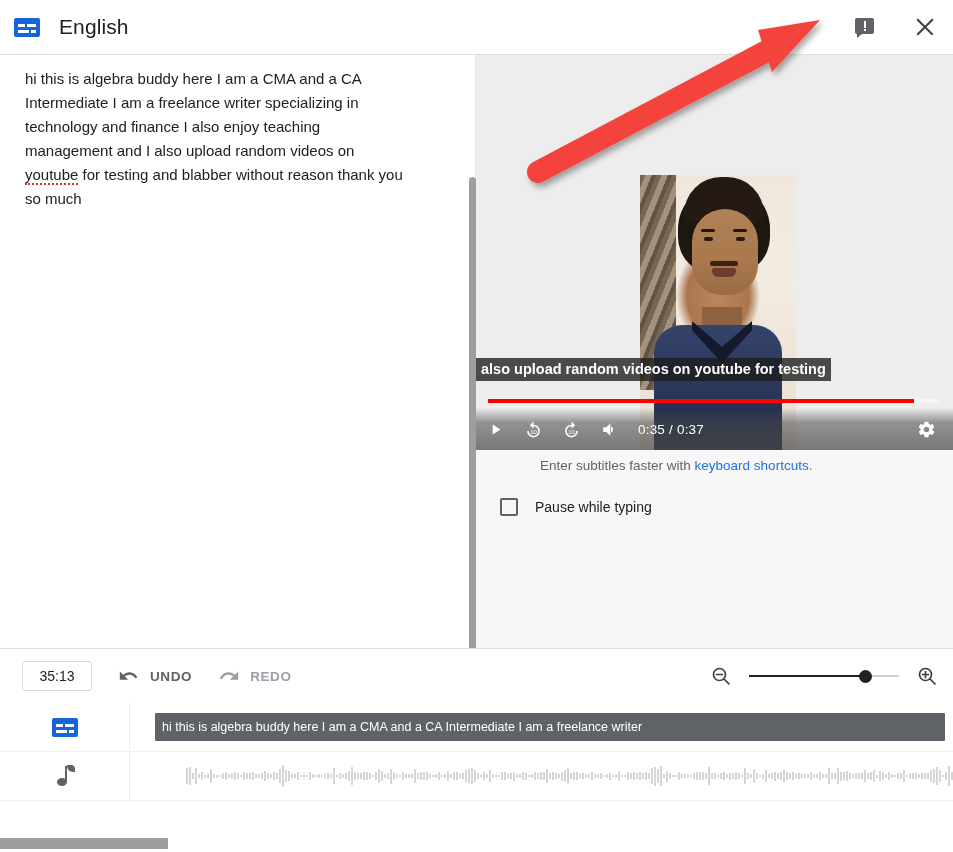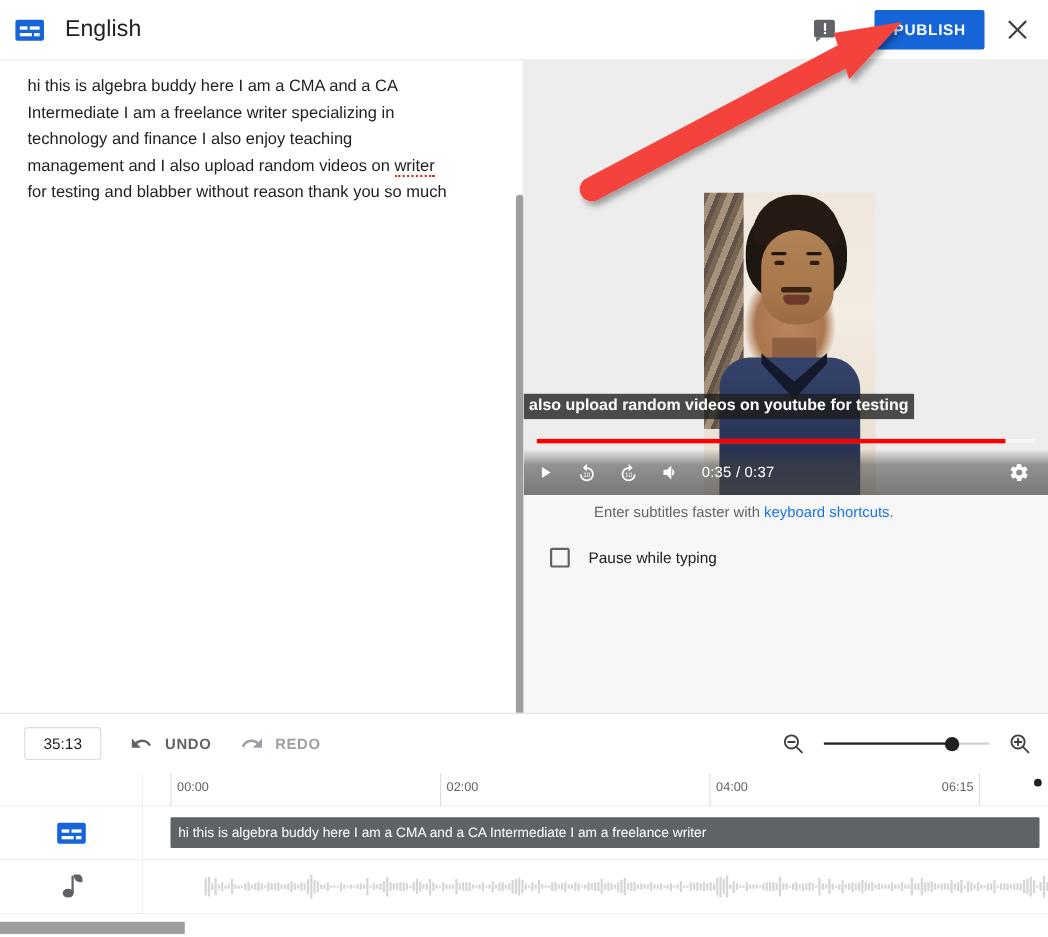--- a/index.html
+++ b/index.html
@@ -234,27 +234,26 @@
         <i class="c"></i>
         <i class="d"></i>
     </div>
     <div class="lang-title">English</div>
 
     <div class="topbar-right">
       <div class="feedback-icon">
         <div class="bub"></div>
           <div class="bang"></div>
       </div>
-      <button class="publish-btn">PUBLISH</button>
       <div class="close-btn"></div>
     </div>
   </div>
 
   <div class="left-panel">
-    <div class="transcript"><span>hi this is algebra buddy here I am a CMA and a CA Intermediate I am a freelance writer specializing in technology and finance I also enjoy teaching management and I also upload random videos on </span><span class="spell">writer</span><span> for testing and blabber without reason thank you so much</span></div>
+    <div class="transcript"><span>hi this is algebra buddy here I am a CMA and a CA Intermediate I am a freelance writer specializing in technology and finance I also enjoy teaching management and I also upload random videos on </span><span class="spell">youtube</span><span> for testing and blabber without reason thank you so much</span></div>
     <div class="lp-scrollbar"></div>
   </div>
 
   <div class="right-panel">
 
     <div class="player">
       <div class="video-frame">
         <div class="v-curtain"></div>
         <div class="v-hair"></div>
           <div class="v-hair2"></div>
@@ -358,36 +357,20 @@
                 <circle cx="10.5" cy="10.5" r="6"></circle>
                 <line x1="15" y1="15" x2="20" y2="20" stroke-linecap="round"></line>
                 <line x1="7.5" y1="10.5" x2="13.5" y2="10.5" stroke-linecap="round"></line>
                 <line x1="10.5" y1="7.5" x2="10.5" y2="13.5" stroke-linecap="round"></line>
               </g>
             </svg>
         </div>
       </div>
     </div>
 
-    <div class="ruler" id="ruler">
-      <div class="hdrgap"></div>
-    <div class="tick" style="left: 155px;">
-          <span>00:00</span>
-        </div>
-        <div class="tick" style="left: 400px;">
-          <span>02:00</span>
-        </div>
-        <div class="tick" style="left: 645px;">
-          <span>04:00</span>
-        </div>
-        <div class="tick last" style="left: 890px;">
-          <span>06:15</span>
-        </div>
-        <div class="endmark" style="left: 940px;"></div>
-      </div>
 
     <div class="track-row">
       <div class="track-head">
         <div class="cc-badge" style="margin-left:0">
           <i class="a"></i>
             <i class="b"></i>
             <i class="c"></i>
             <i class="d"></i>
         </div>
       </div>

